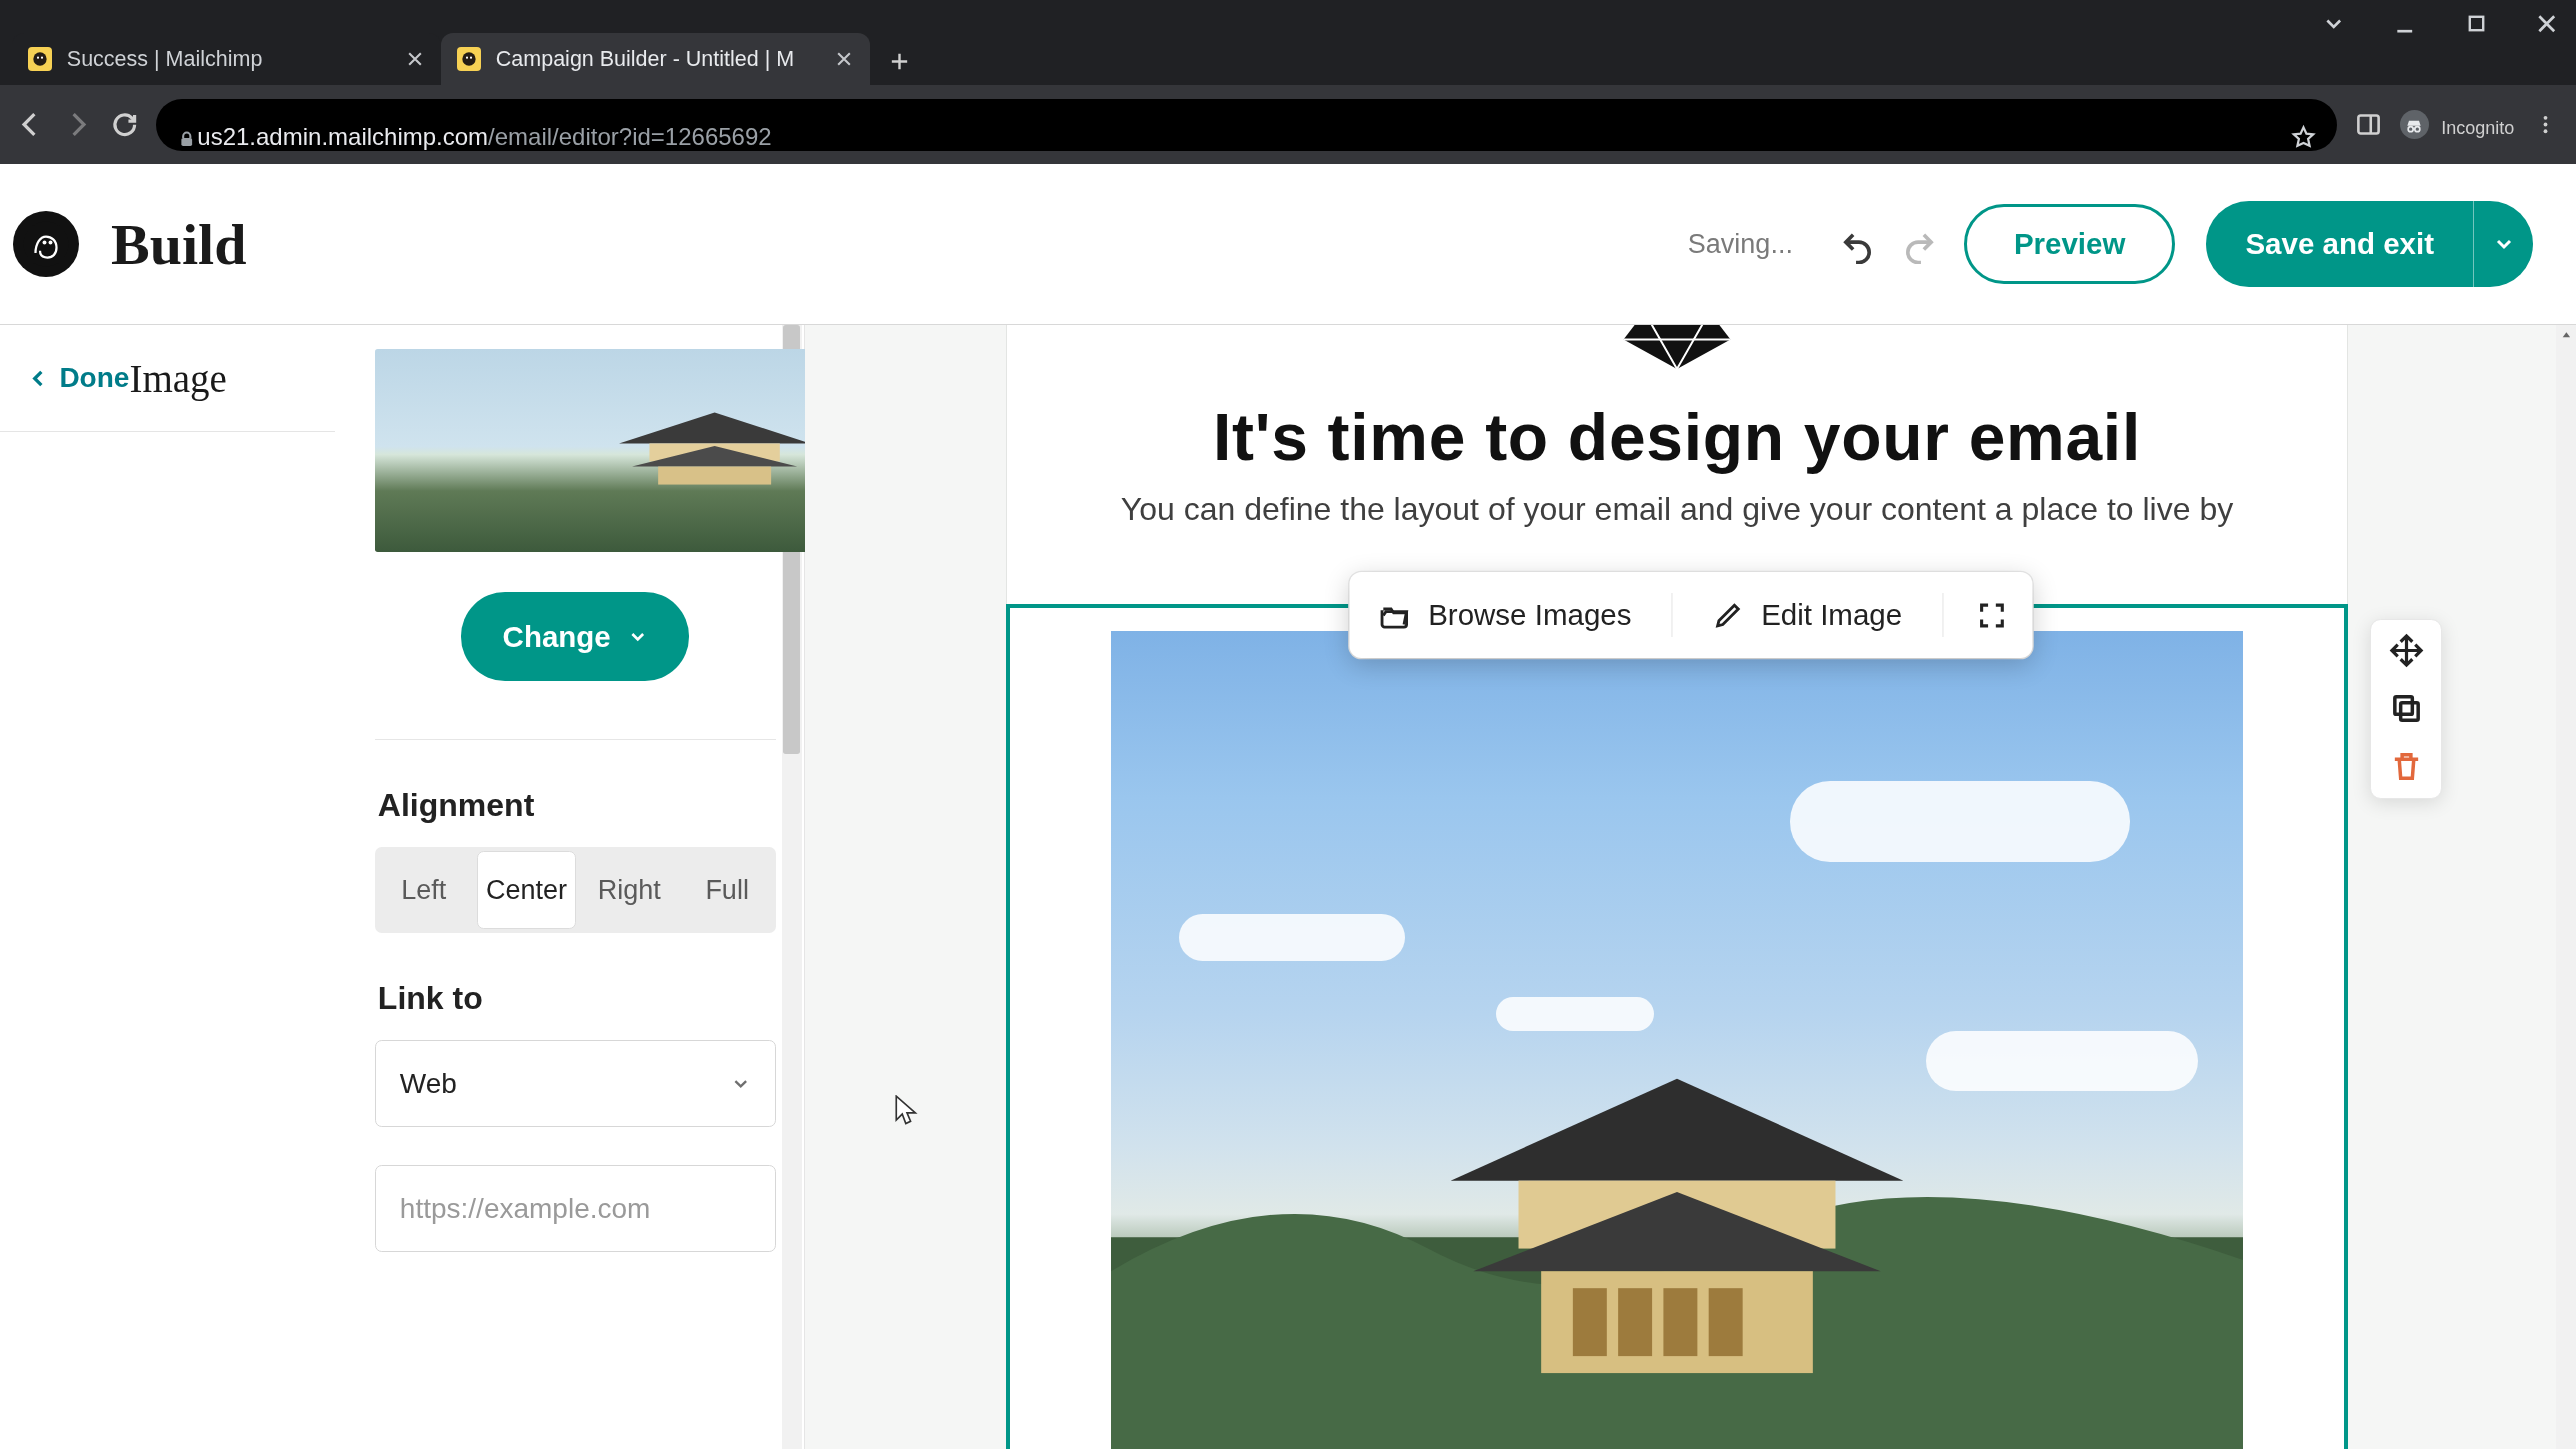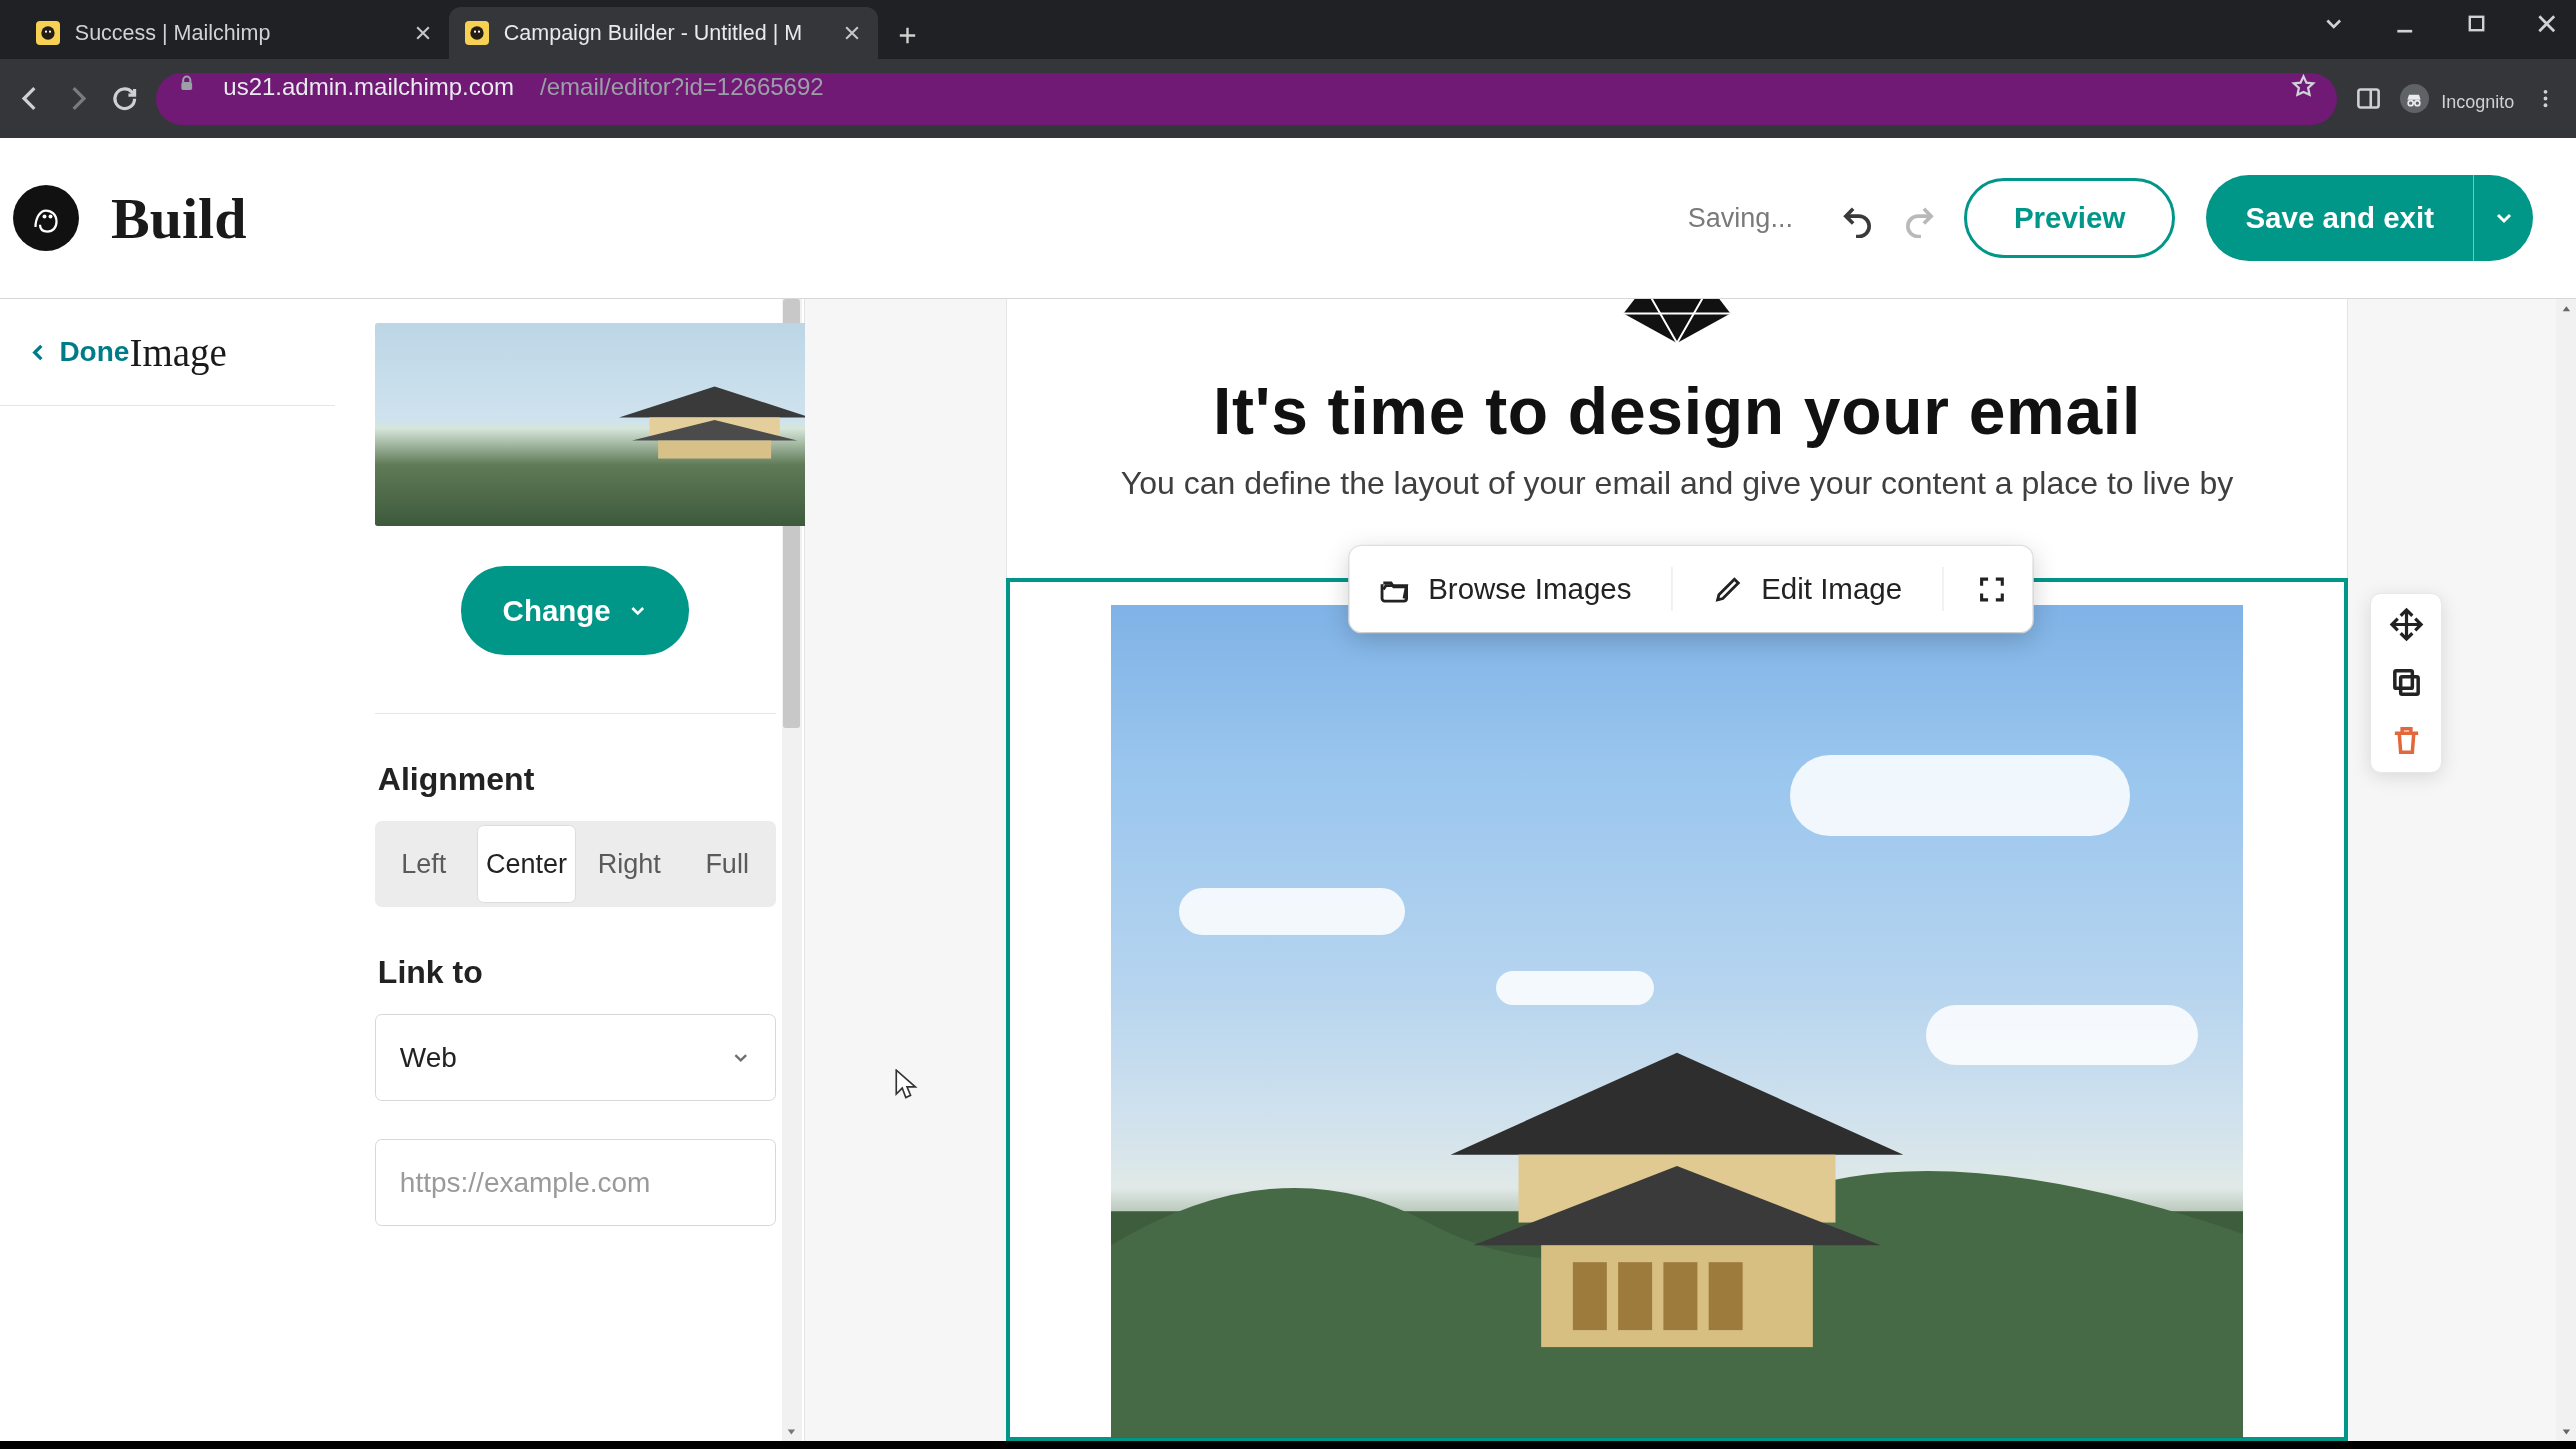--- a/index.html
+++ b/index.html
@@ -19,37 +19,37 @@
     --text-body:#3b3b3b;
     --grey-chip:#ececec;
     --grey-chip2:#e5e5e5;
     --grey-text:#6a6a6a;
   }
   *{box-sizing:border-box}
   html,body{margin:0;padding:0;width:2576px;height:1449px;font-family:"Helvetica Neue",Arial,sans-serif;overflow:hidden;background:#000}
   svg{display:block}
 
   
-  .chrome-bar{height:59px;background:var(--chrome-dark);display:flex;align-items:flex-end;padding-left:20px;position:relative}
+  .chrome-bar{height:85px;background:var(--chrome-dark);display:flex;align-items:flex-end;padding-left:12px;position:relative}
   .tab{
     height:52px;border-top-left-radius:12px;border-top-right-radius:12px;display:flex;align-items:center;
     padding:0 16px;gap:14.8px;background:var(--chrome-dark);color:#cfd2d6;font-size:21.5px;max-width:483px;min-width:429px;position:relative;
   }
   .tab.active{background:#35363a;color:var(--tab-text)}
   .tab .favicon{width:24px;height:24px;border-radius:4px;background:#f7d154;display:flex;align-items:center;justify-content:center}
   .tab .tab-title{white-space:nowrap;overflow:hidden;text-overflow:ellipsis;flex:1}
   .tab .close{width:20px;height:20px;color:#c5c7cb}
   .newtab{width:34px;height:34px;border-radius:50%;display:flex;align-items:center;justify-content:center;color:#d0d0d0;margin:0 6.7px 6.7px 12px}
   .chrome-window-ctrls{position:absolute;right:14.8px;top:9.4px;display:flex;gap:43px;color:#cfd2d6}
   .chrome-window-ctrls .ico{width:28px;height:28px;display:flex;align-items:center;justify-content:center}
 
   .omnibox-row{height:79px;background:#35363a;display:flex;align-items:center;padding:0 14.8px;gap:16px;color:#d0d0d0}
   .nav-ico{width:31px;height:31px;display:flex;align-items:center;justify-content:center}
   .nav-ico.disabled{opacity:.45}
-  .omnibox{flex:1;height:52px;background:#701a75;border-radius:27px;display:flex;align-items:flex-start;padding:0 20px;color:var(--omnibox-text);font-size:24px;gap:26px}
+  .omnibox{flex:1;height:52px;background:#000000;border-radius:27px;display:flex;align-items:flex-end;padding:0 20px;color:var(--omnibox-text);font-size:24px;gap:0}
   .lock{width:21.5px;height:21.5px;color:#9aa0a6}
   .url-grey{color:#9aa0a6}
   .omni-right{margin-left:auto;display:flex;align-items:center;gap:20px;color:#cfd2d6}
   .incog-pill{display:flex;align-items:flex-end;gap:12px;font-size:18px}
   .avatar{width:29.5px;height:29.5px;border-radius:50%;background:#5f6368;display:flex;align-items:center;justify-content:center}
 
   
   .app{height:calc(1449px - 67px - 79px);display:flex;flex-direction:column;background:#fff}
   .app-header{height:161px;display:flex;align-items:center;padding:0 43px 0 13px;border-bottom:1.3px solid #d8d8d8;position:relative}
   .mc-logo{width:66px;height:66px;border-radius:50%;background:#111;display:flex;align-items:center;justify-content:center;margin-right:32px}

